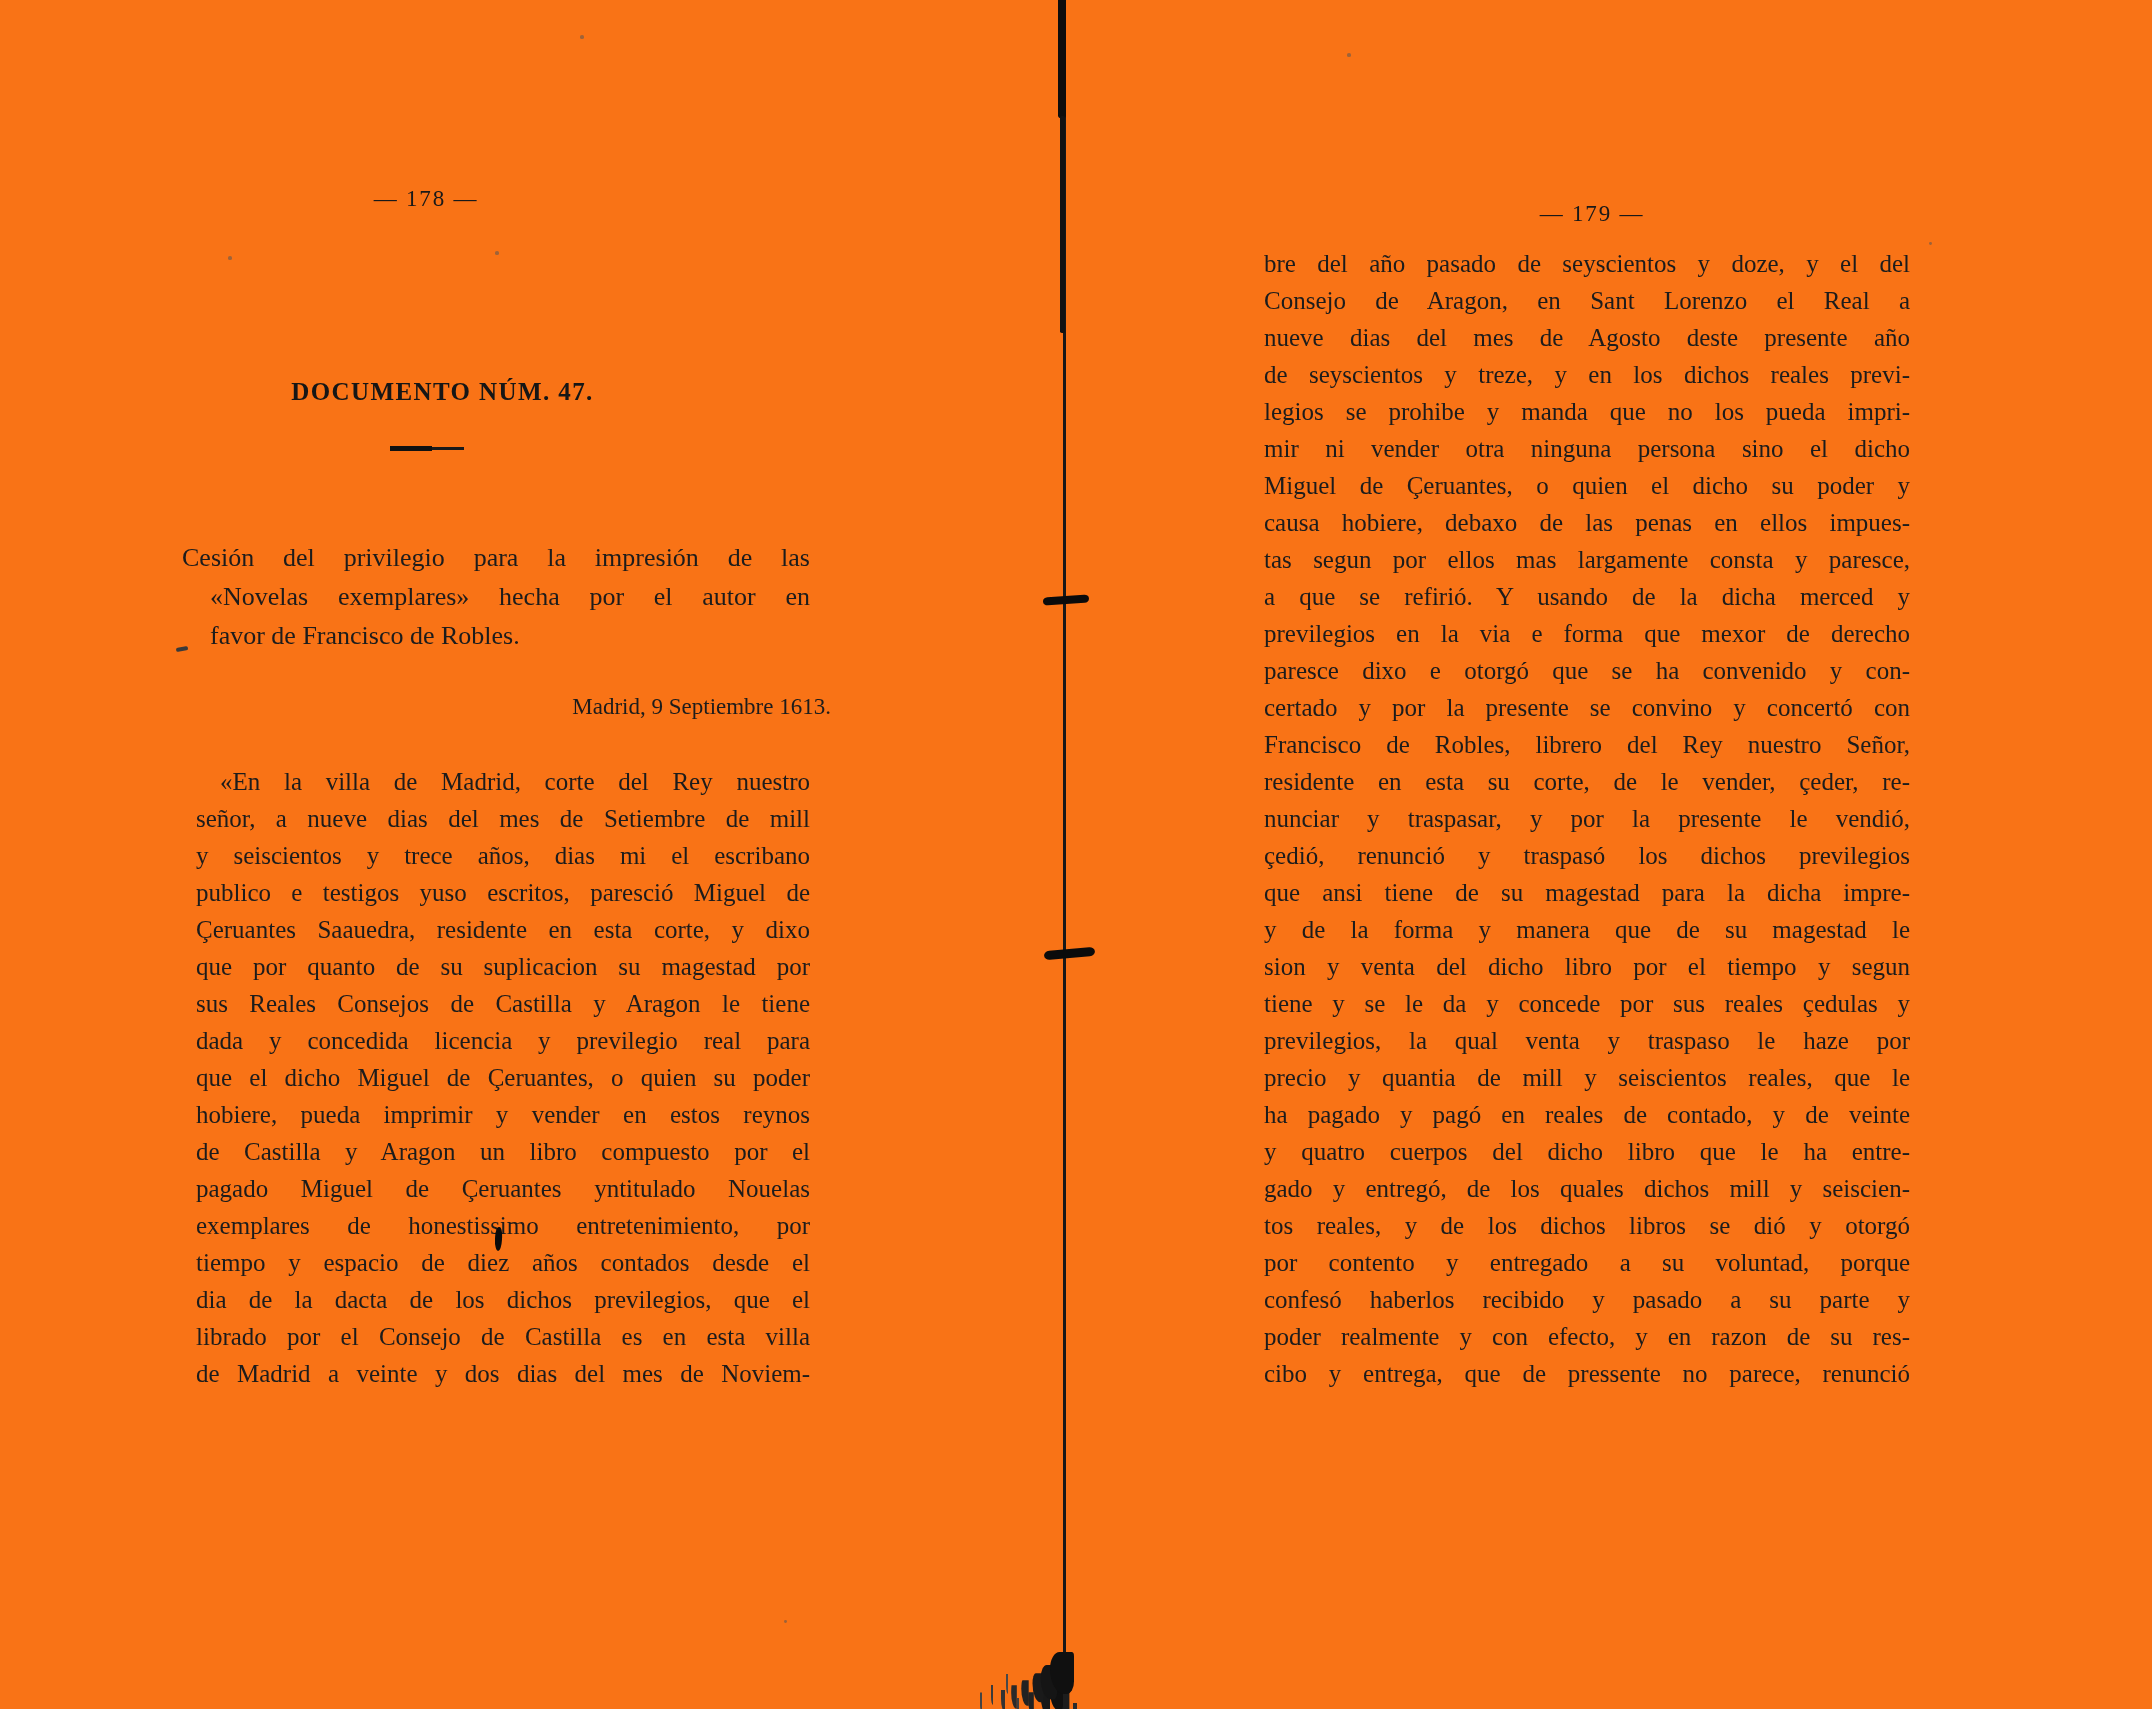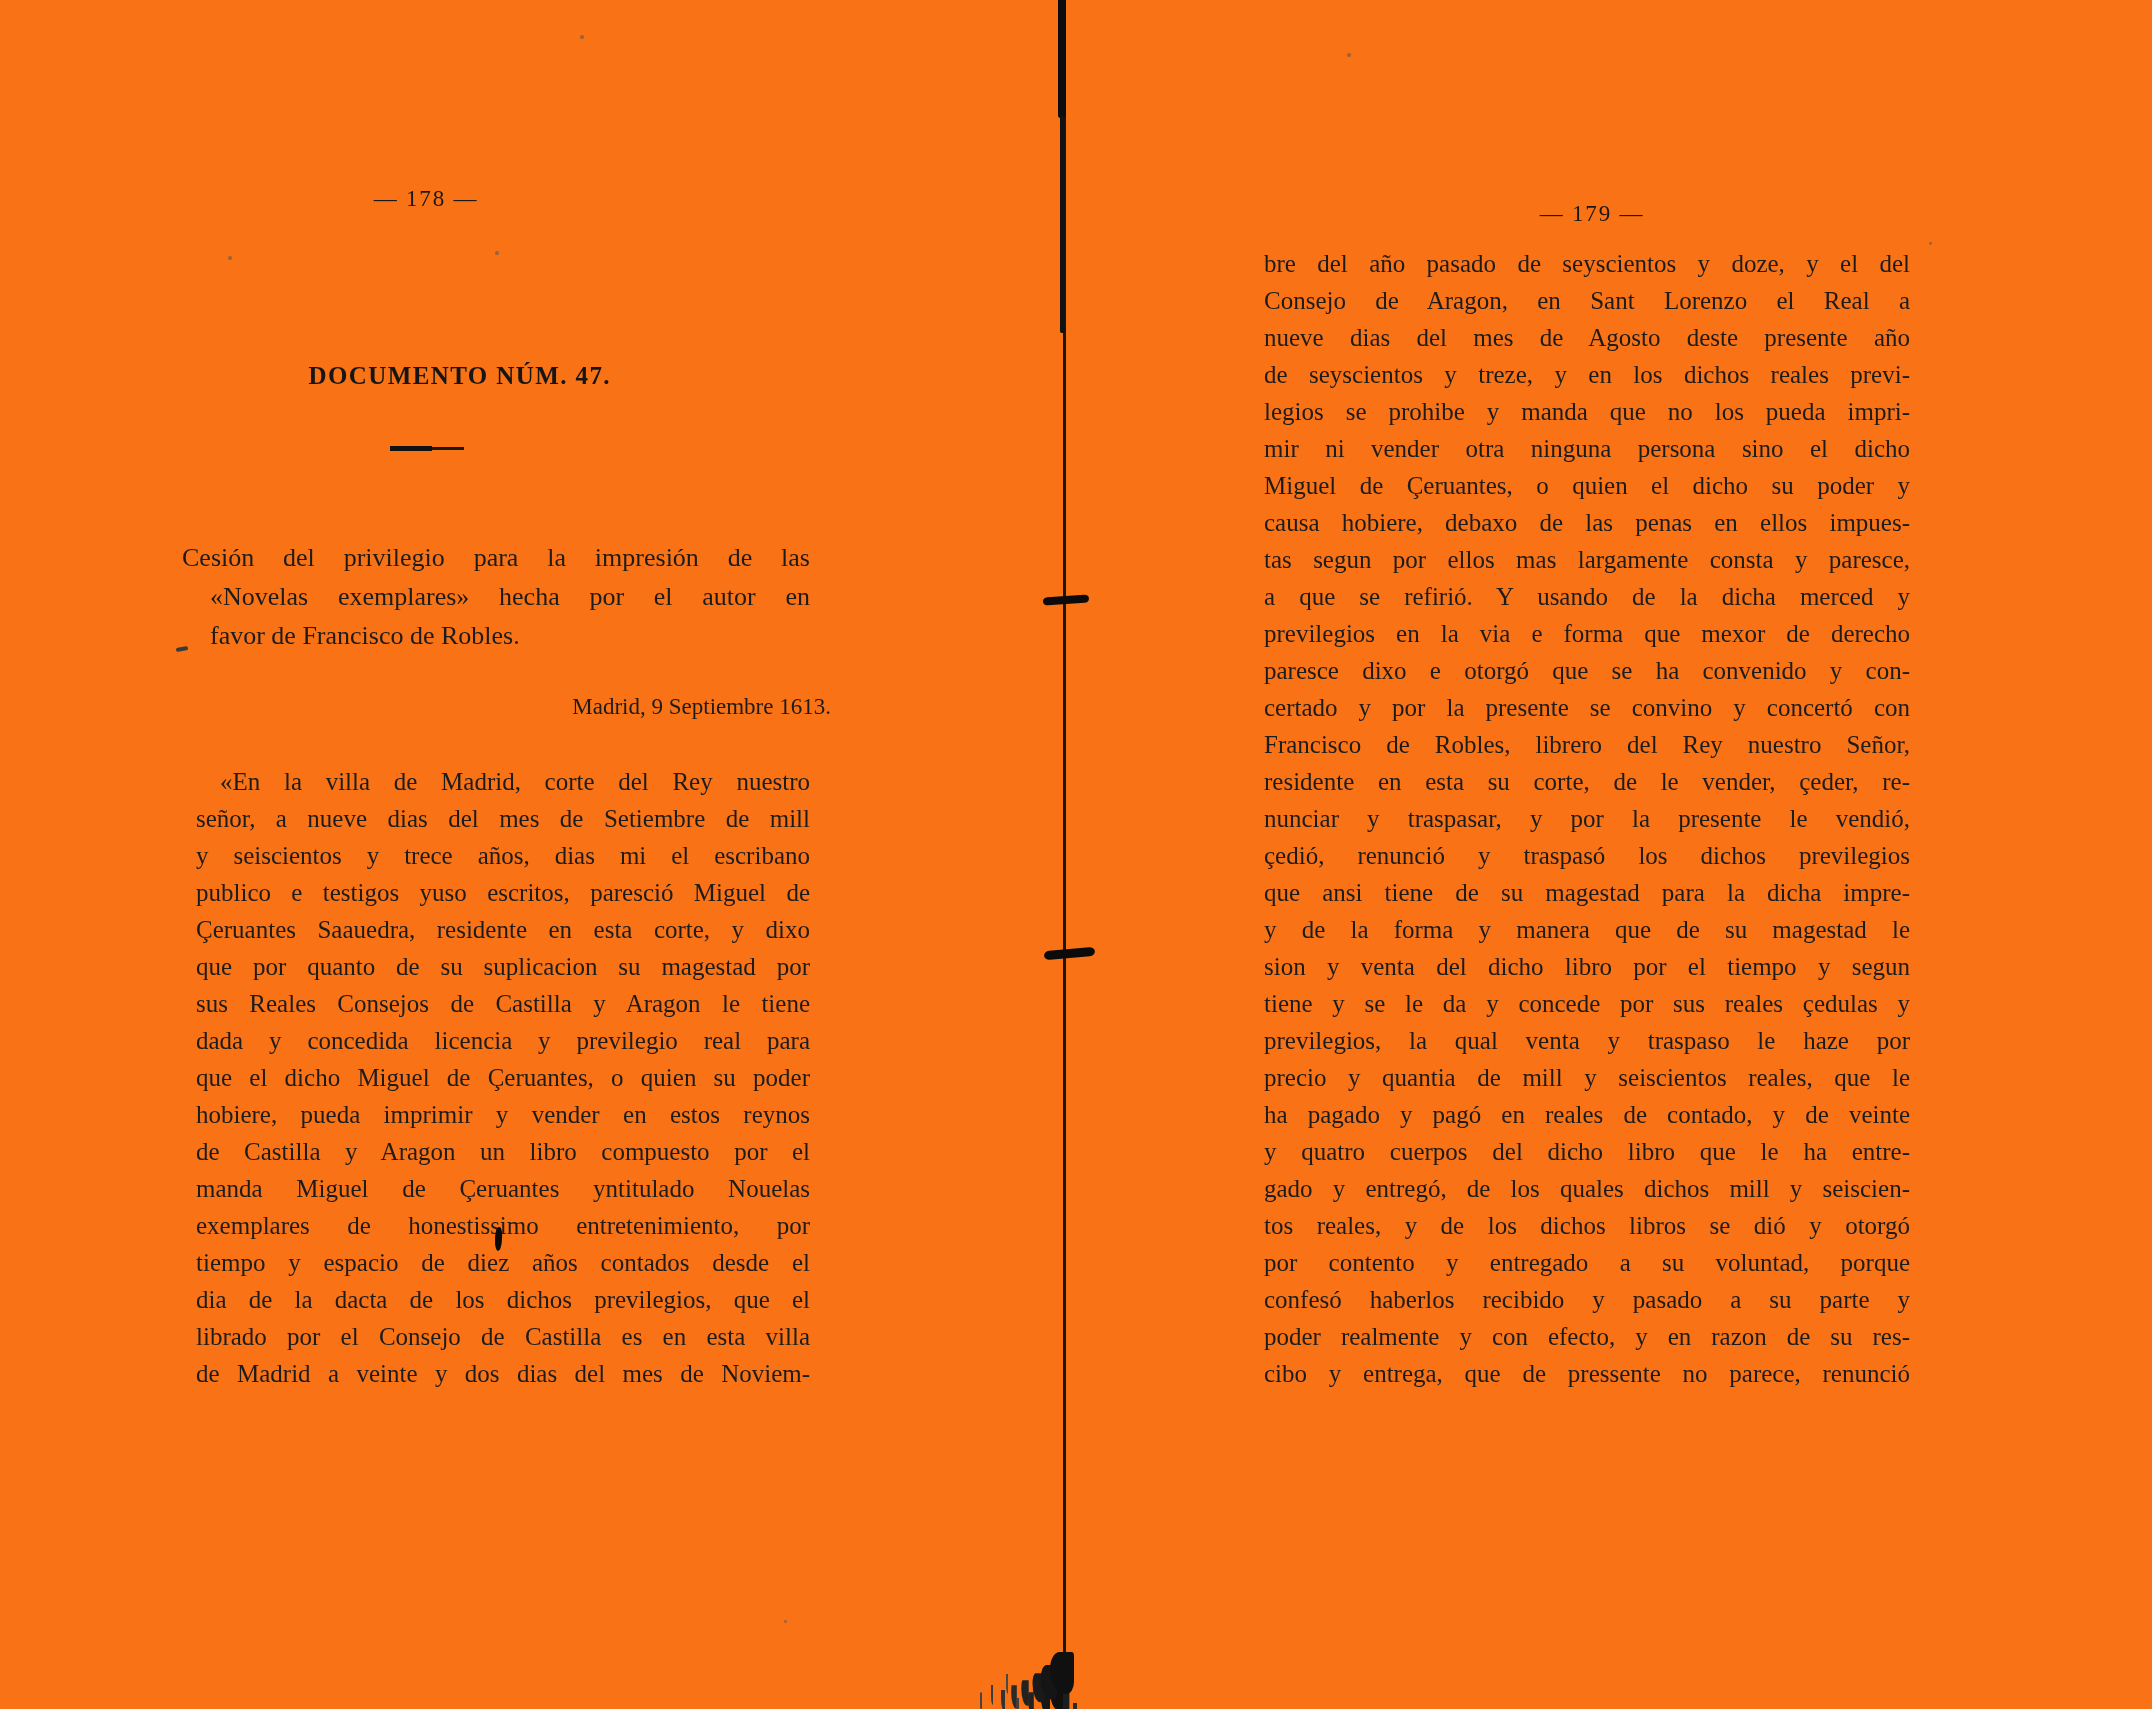--- a/index.html
+++ b/index.html
@@ -12,21 +12,21 @@
     color:#1c1c1c;
   }
   
   .abs{position:absolute;}
   .pagenum{
     font-size:23px;letter-spacing:1.8px;text-align:center;
     color:#191919;white-space:nowrap;
   }
   .doc-title{
     font-size:25px;font-weight:bold;letter-spacing:1.4px;
-    text-align:right;margin:0;white-space:nowrap;color:#161616;
+    text-align:center;margin:16px;white-space:nowrap;color:#161616;
   }
   .title-rule{height:2.8px;background:#1a1a1a;}
   .title-rule .thick{position:absolute;left:0;top:-0.9px;width:42px;height:4.6px;background:#111;}
   .heading{font-size:26px;line-height:39px;}
   .heading .hline{text-align:justify;text-align-last:justify;}
   .heading .hline.indent{padding-left:28px;}
   .heading .hline.end{text-align:left;text-align-last:left;}
   .dateline{font-size:23px;text-align:right;white-space:nowrap;}
   .bodycol{font-size:25px;line-height:37px;word-spacing:0.9px;}
   .bodycol .bline{text-align:justify;text-align-last:justify;}
@@ -101,21 +101,21 @@
       <div class="bline">señor, a nueve dias del mes de Setiembre de mill</div>
       <div class="bline">y seiscientos y trece años, dias mi el escribano</div>
       <div class="bline">publico e testigos yuso escritos, paresció Miguel de</div>
       <div class="bline">Çeruantes Saauedra, residente en esta corte, y dixo</div>
       <div class="bline">que por quanto de su suplicacion su magestad por</div>
       <div class="bline">sus Reales Consejos de Castilla y Aragon le tiene</div>
       <div class="bline">dada y concedida licencia y previlegio real para</div>
       <div class="bline">que el dicho Miguel de Çeruantes, o quien su poder</div>
       <div class="bline">hobiere, pueda imprimir y vender en estos reynos</div>
       <div class="bline">de Castilla y Aragon un libro compuesto por el</div>
-      <div class="bline">manda Miguel de Çeruantes yntitulado Nouelas</div>
+      <div class="bline">pagado Miguel de Çeruantes yntitulado Nouelas</div>
       <div class="bline">exemplares de honestissimo entretenimiento, por</div>
       <div class="bline">tiempo y espacio de diez años contados desde el</div>
       <div class="bline">dia de la dacta de los dichos previlegios, que el</div>
       <div class="bline">librado por el Consejo de Castilla es en esta villa</div>
       <div class="bline">de Madrid a veinte y dos dias del mes de Noviem-</div>
     </div>
   </section>
 
   <div>
     <div class="abs fold-line"></div>

